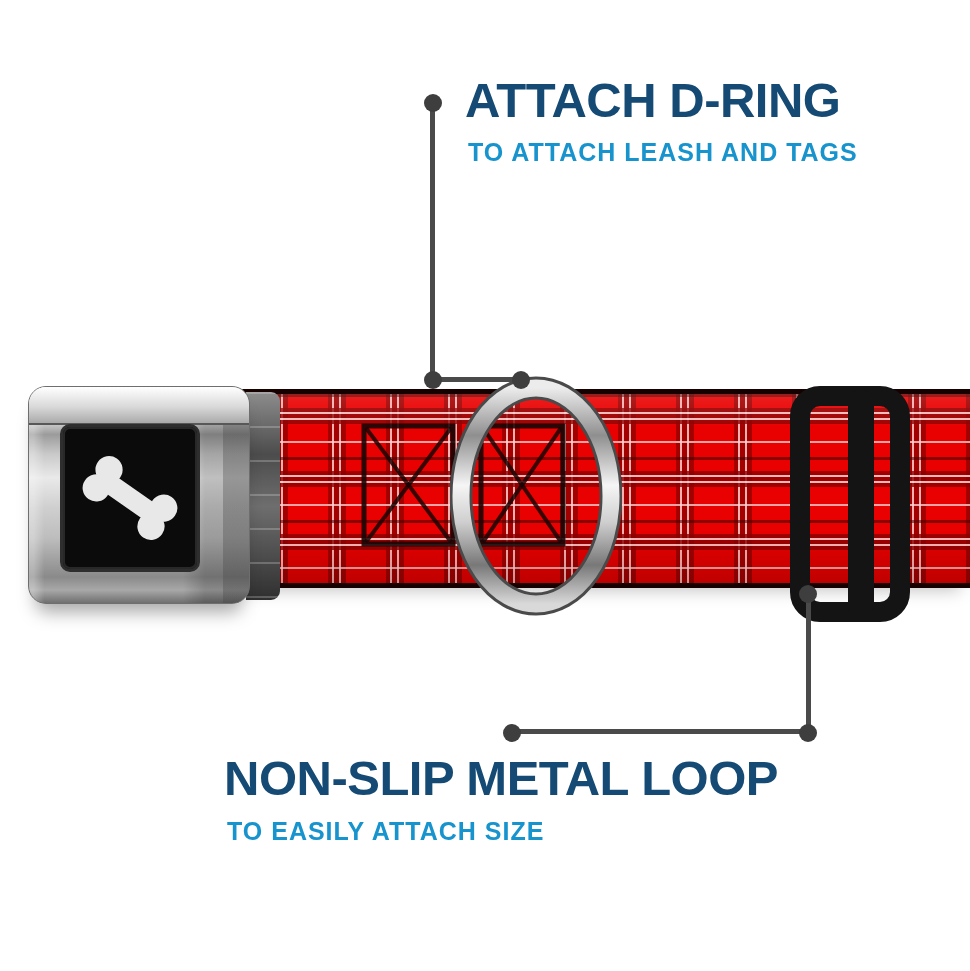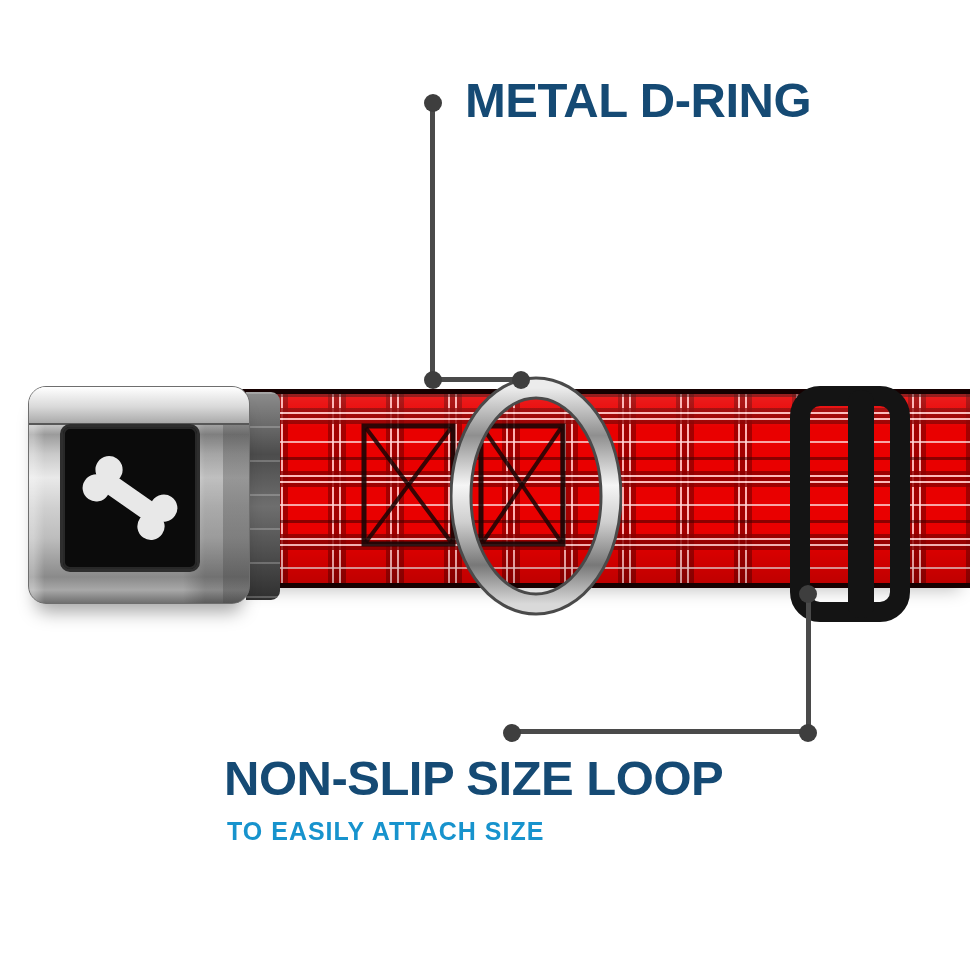--- a/index.html
+++ b/index.html
@@ -150,28 +150,29 @@
         <stop offset="1" stop-color="#d9d9d9"></stop>
       </linearGradient>
     </defs>
     <ellipse cx="86" cy="120" rx="75" ry="108" fill="none" stroke="#4a4a4a" stroke-width="23"></ellipse>
     <ellipse cx="86" cy="120" rx="75" ry="108" fill="none" stroke="url(#chromeGrad)" stroke-width="17"></ellipse>
   </svg>
 
   <div class="loop-frame"></div>
   <div class="loop-bar"></div>
 
-  <div class="co-title top">METAL D-RING</div>
+  <div class="co-title top">ATTACH D-RING</div>
+  <div class="co-sub top">TO ATTACH LEASH AND TAGS</div>
   <div class="cline v1"></div>
   <div class="cline h1"></div>
   <div class="dot" style="left:424px;top:94px;"></div>
   <div class="dot" style="left:424px;top:371px;"></div>
   <div class="dot" style="left:512px;top:371px;"></div>
 
-  <div class="co-title bottom">NON-SLIP SIZE LOOP</div>
+  <div class="co-title bottom">NON-SLIP METAL LOOP</div>
   <div class="co-sub bottom">TO EASILY ATTACH SIZE</div>
   <div class="cline v2"></div>
   <div class="cline h2"></div>
   <div class="dot" style="left:799px;top:585px;"></div>
   <div class="dot" style="left:799px;top:724px;"></div>
   <div class="dot" style="left:503px;top:724px;"></div>
 
 </div>
 
 </body></html>

